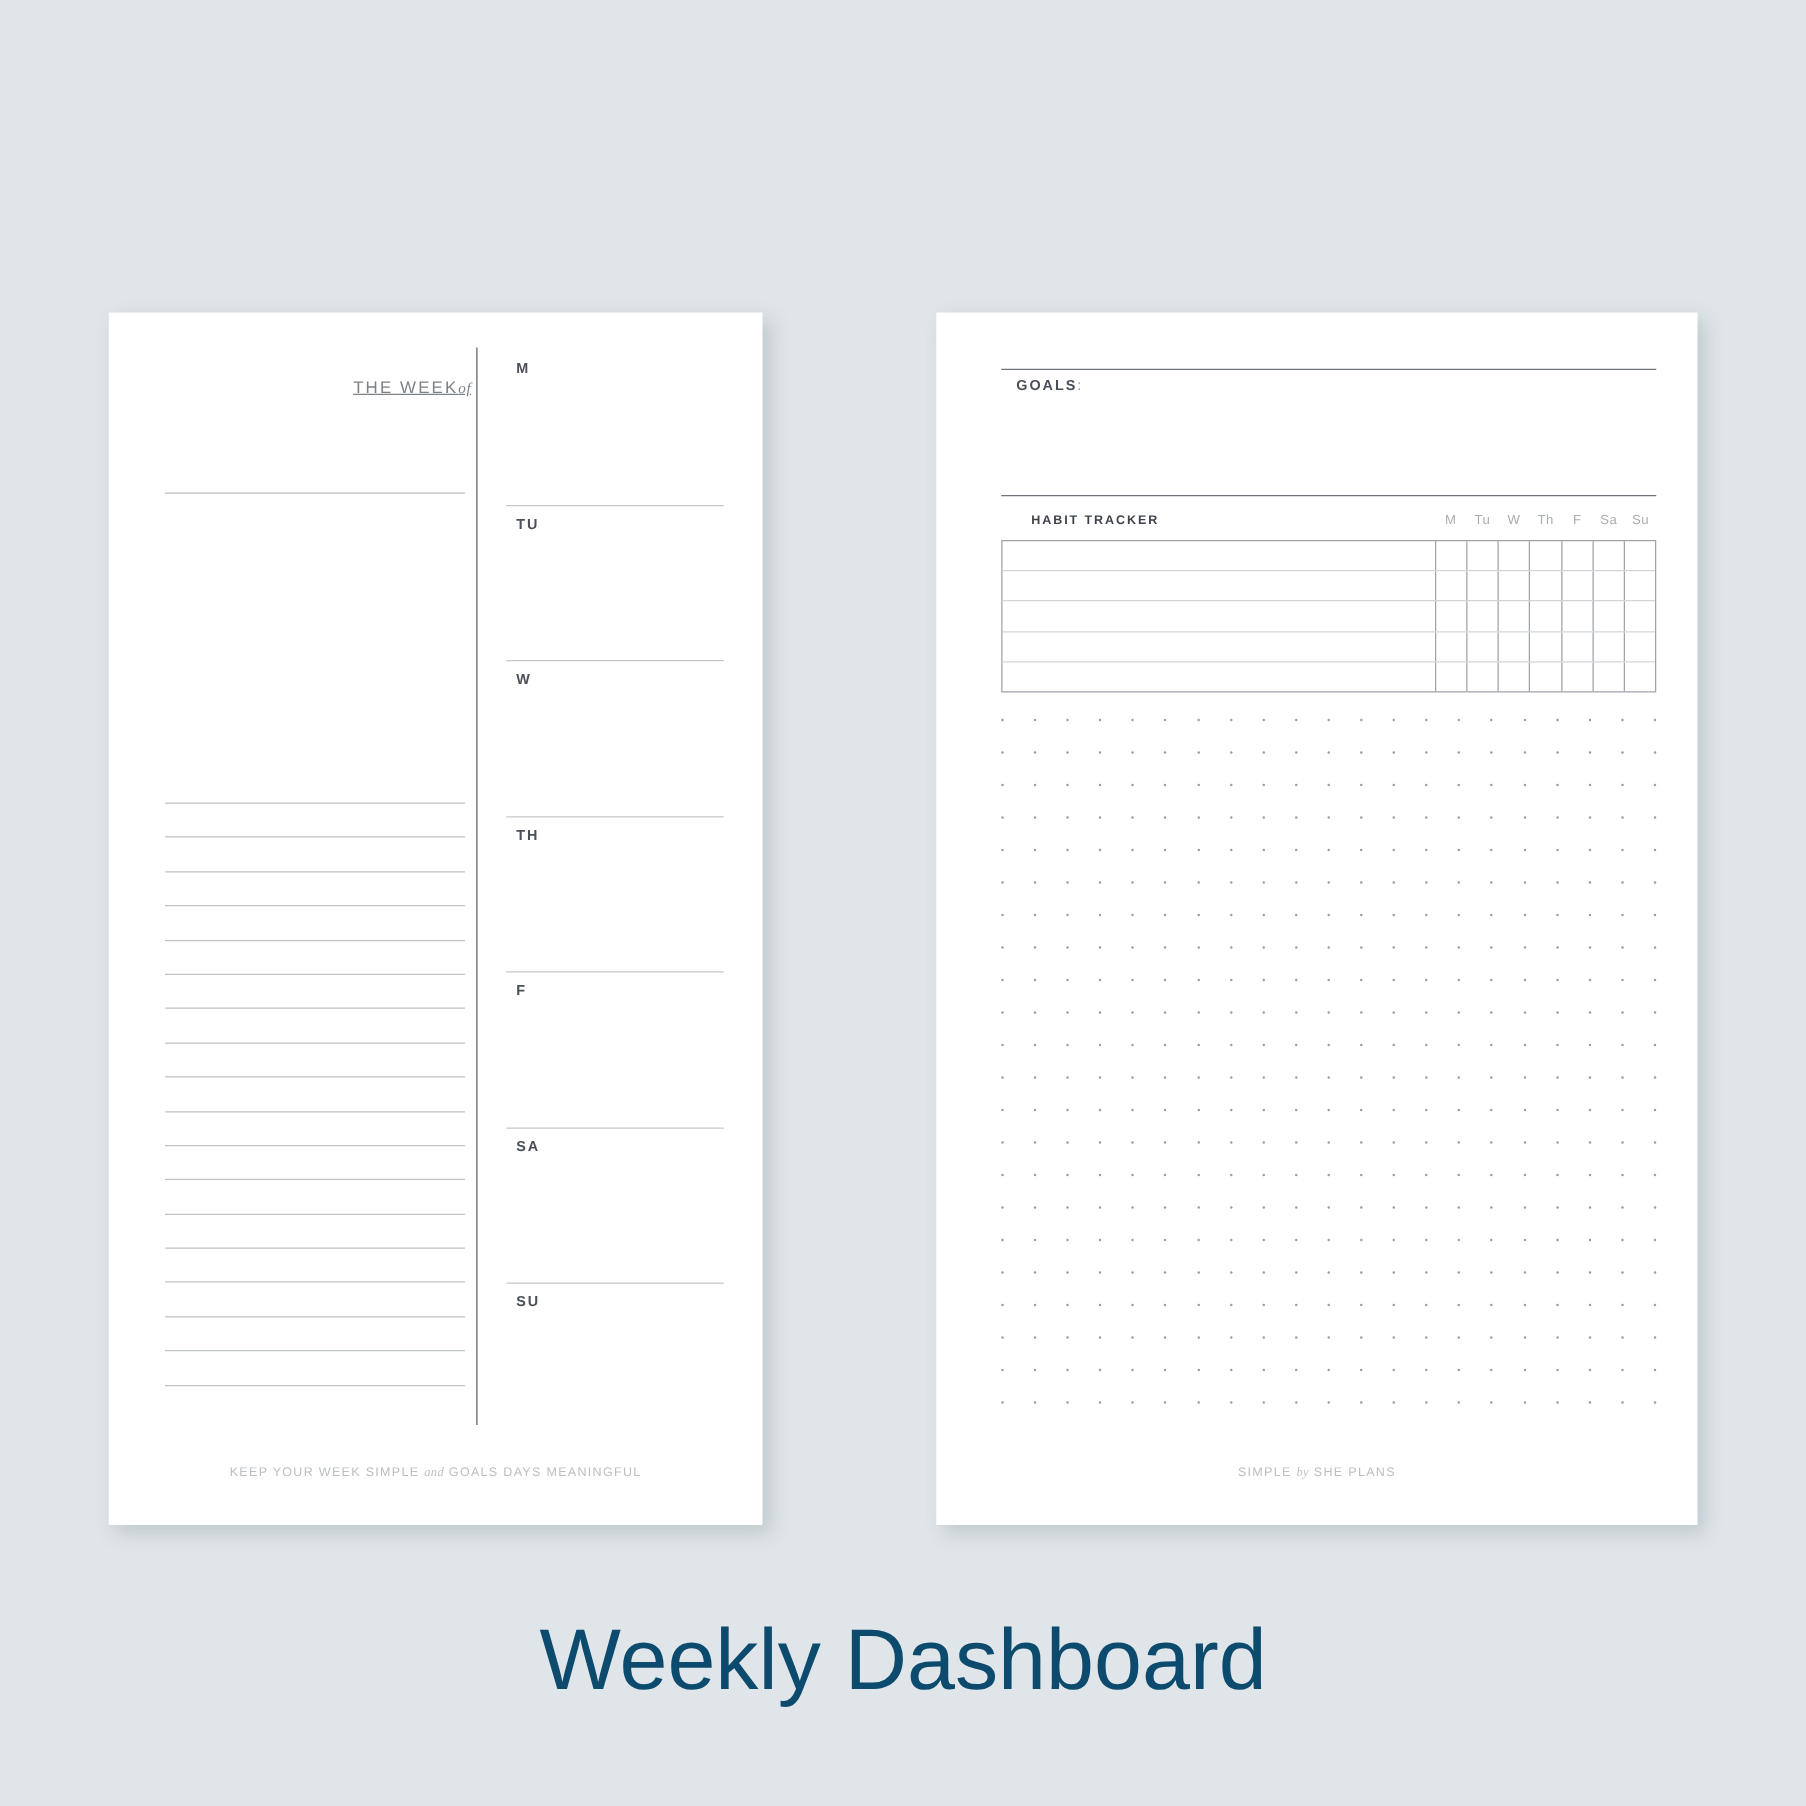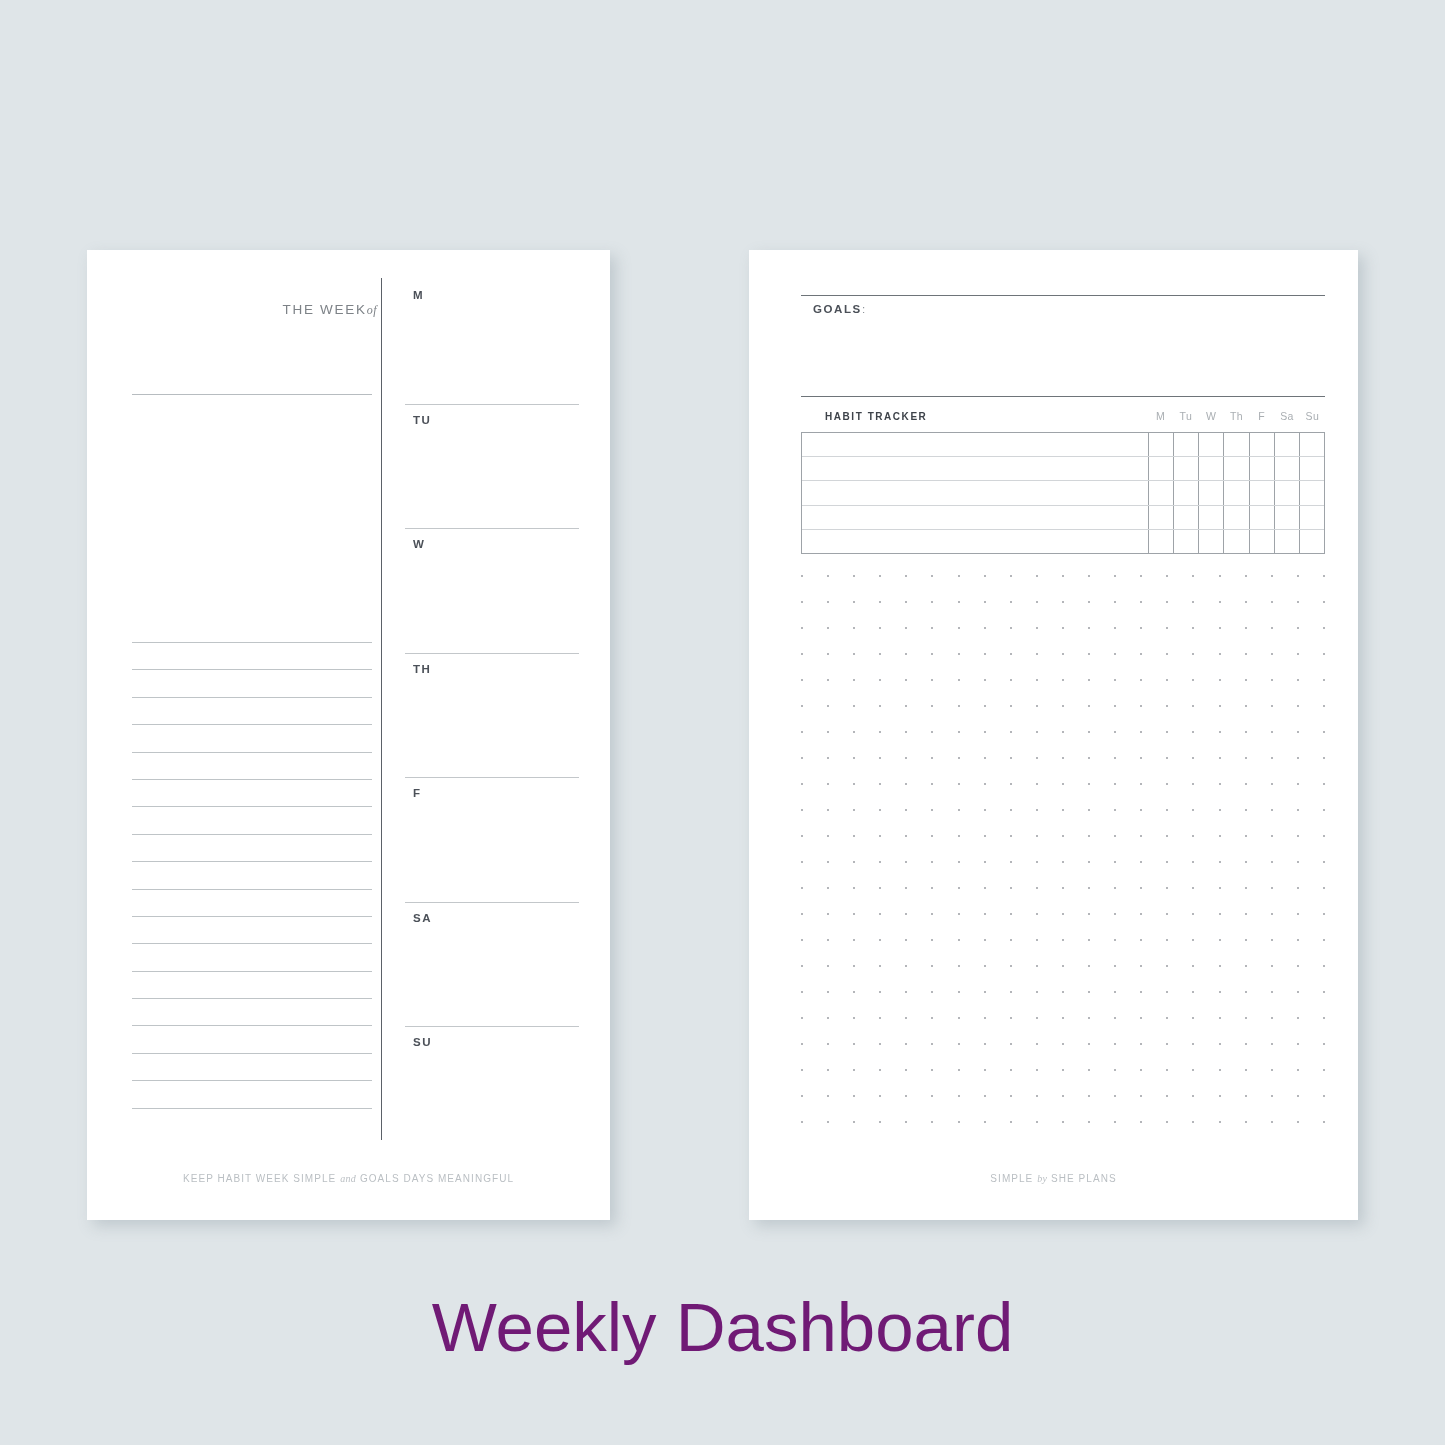--- a/index.html
+++ b/index.html
@@ -34,20 +34,21 @@
 
   .week-title {
     position: absolute;
     left: 45px; top: 52px;
     width: 245px;
     text-align: right;
     font-size: 13.5px;
     letter-spacing: 1.7px;
     color: #7d8287;
     white-space: nowrap;
+    text-decoration: underline;
   }
   .week-title .ital {
     font-family: "Liberation Serif", serif;
     font-style: italic;
     font-size: 12px;
     letter-spacing: 0.5px;
   }
 
   .week-rule {
     position: absolute;
@@ -232,21 +233,21 @@
   }
 
   
   .caption {
     position: absolute;
     left: 0; top: 1288px;
     width: 1445px;
     text-align: center;
     font-size: 69px;
     font-weight: 400;
-    color: #701a75;
+    color: #0c4a6e;
     letter-spacing: 0px;
   }
 </style>
 </head>
 <body>
 
 <div class="spread">
 
   <div class="page page-left">
     <div class="left-inner">
@@ -304,21 +305,21 @@
           <div class="day-block">
             <div class="day-label">SA</div>
             <div class="day-rule"></div>
           </div>
           <div class="day-block">
             <div class="day-label">SU</div>
           </div>
         </div>
 
       <div class="footer-left">
-        <span>KEEP HABIT WEEK SIMPLE</span>
+        <span>KEEP YOUR WEEK SIMPLE</span>
         <span class="ital">and</span>
         <span>GOALS DAYS MEANINGFUL</span>
       </div>
 
     </div>
   </div>
 
   <div class="page page-right">
     <div class="right-inner">
 

